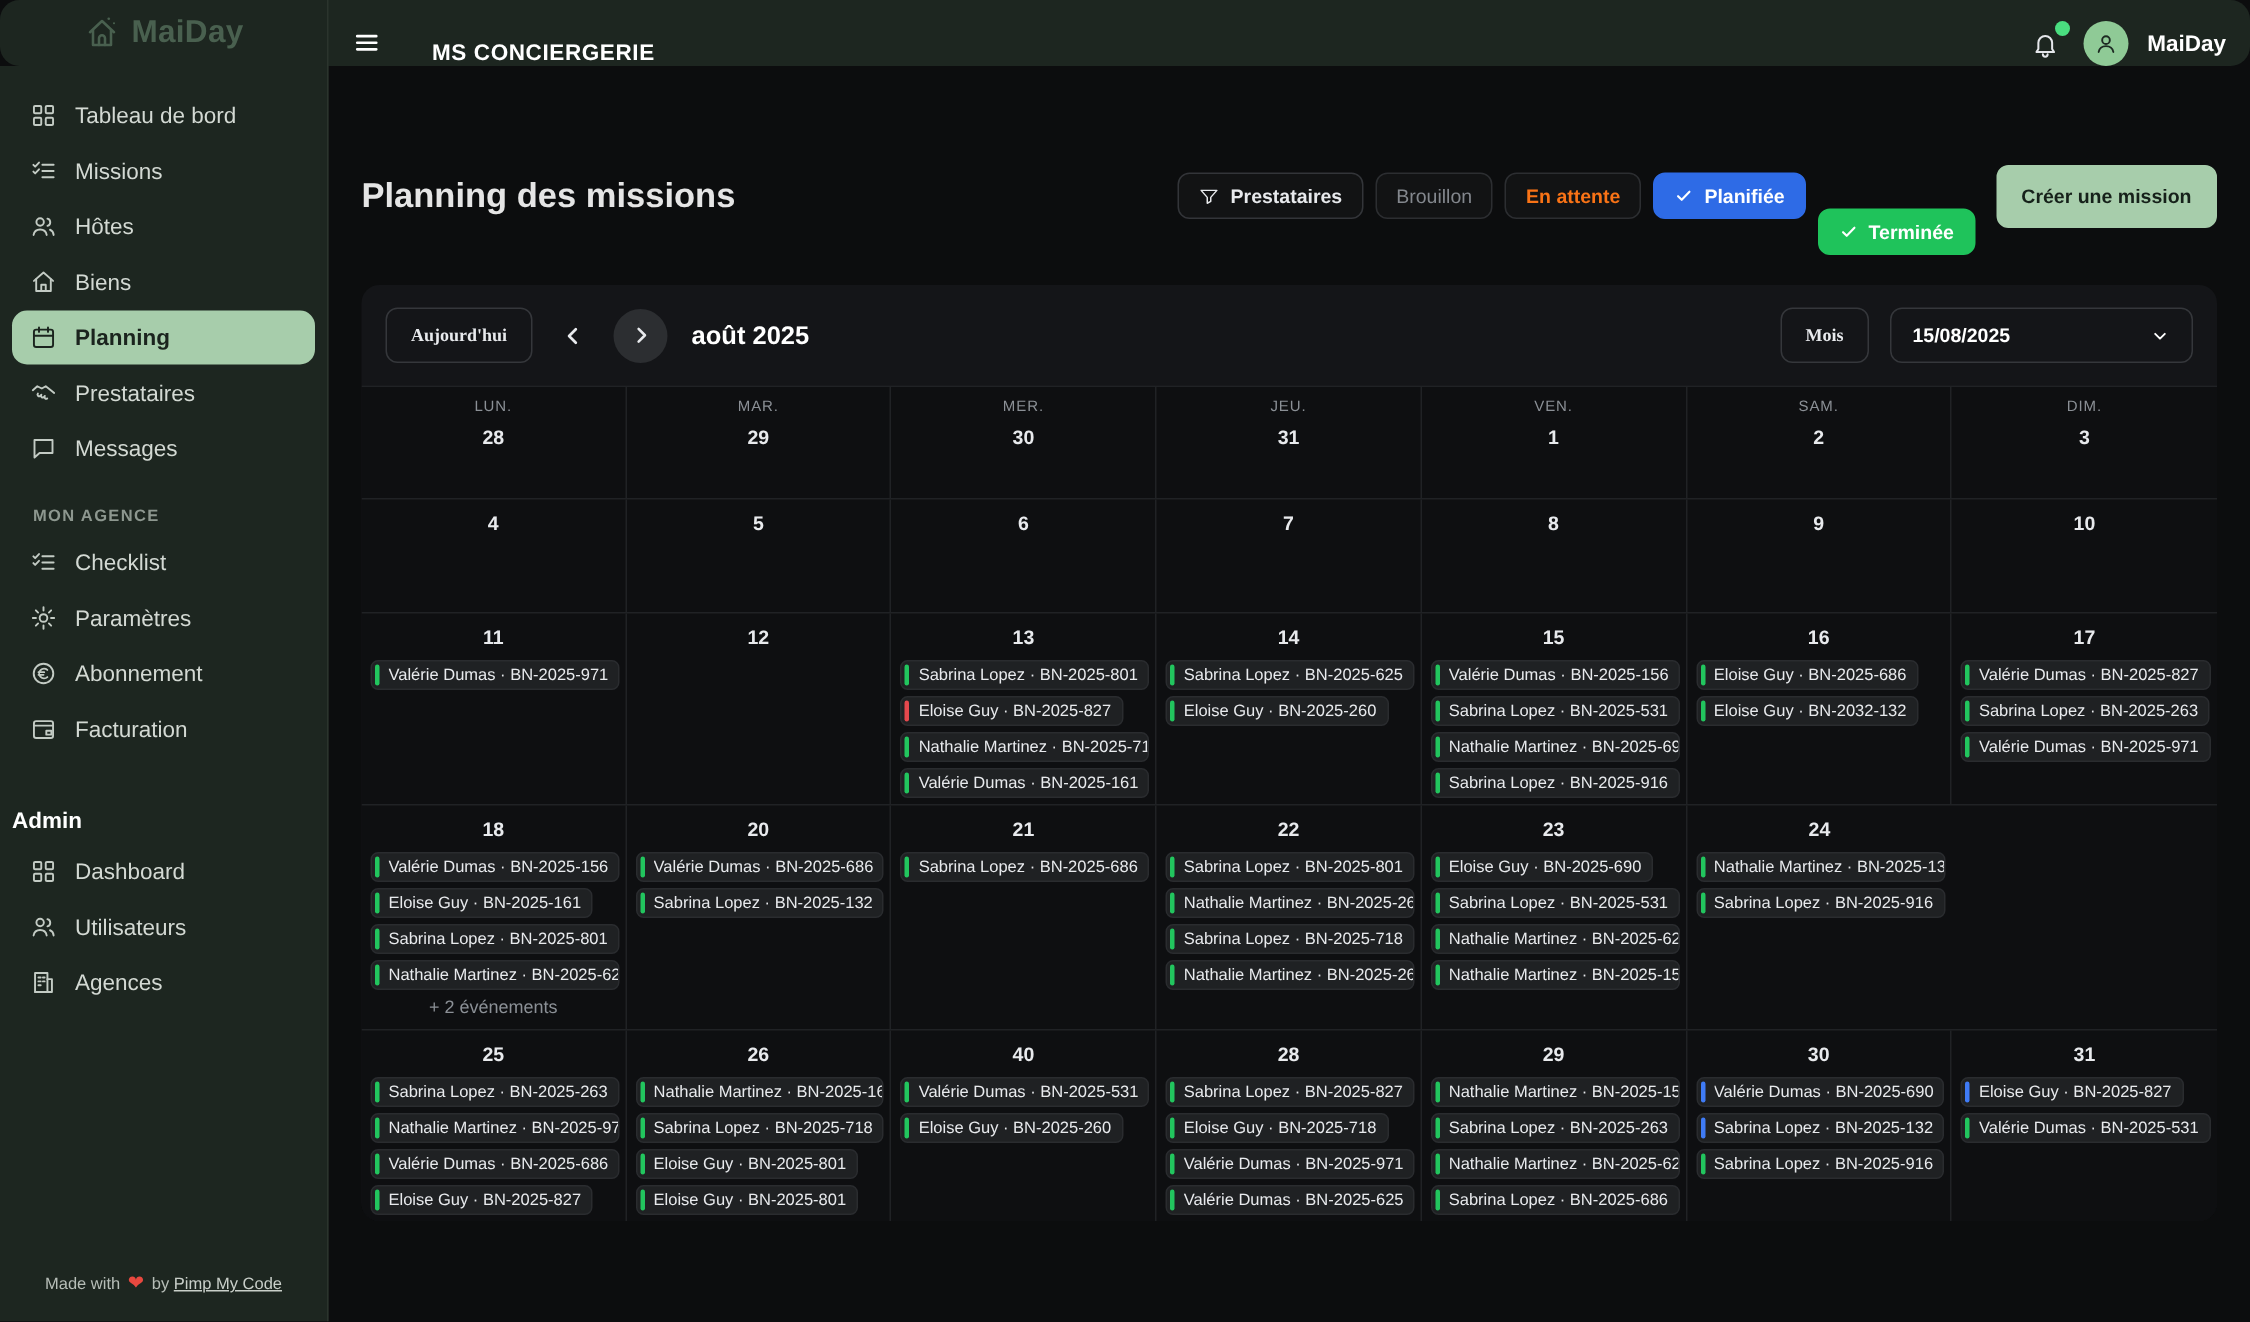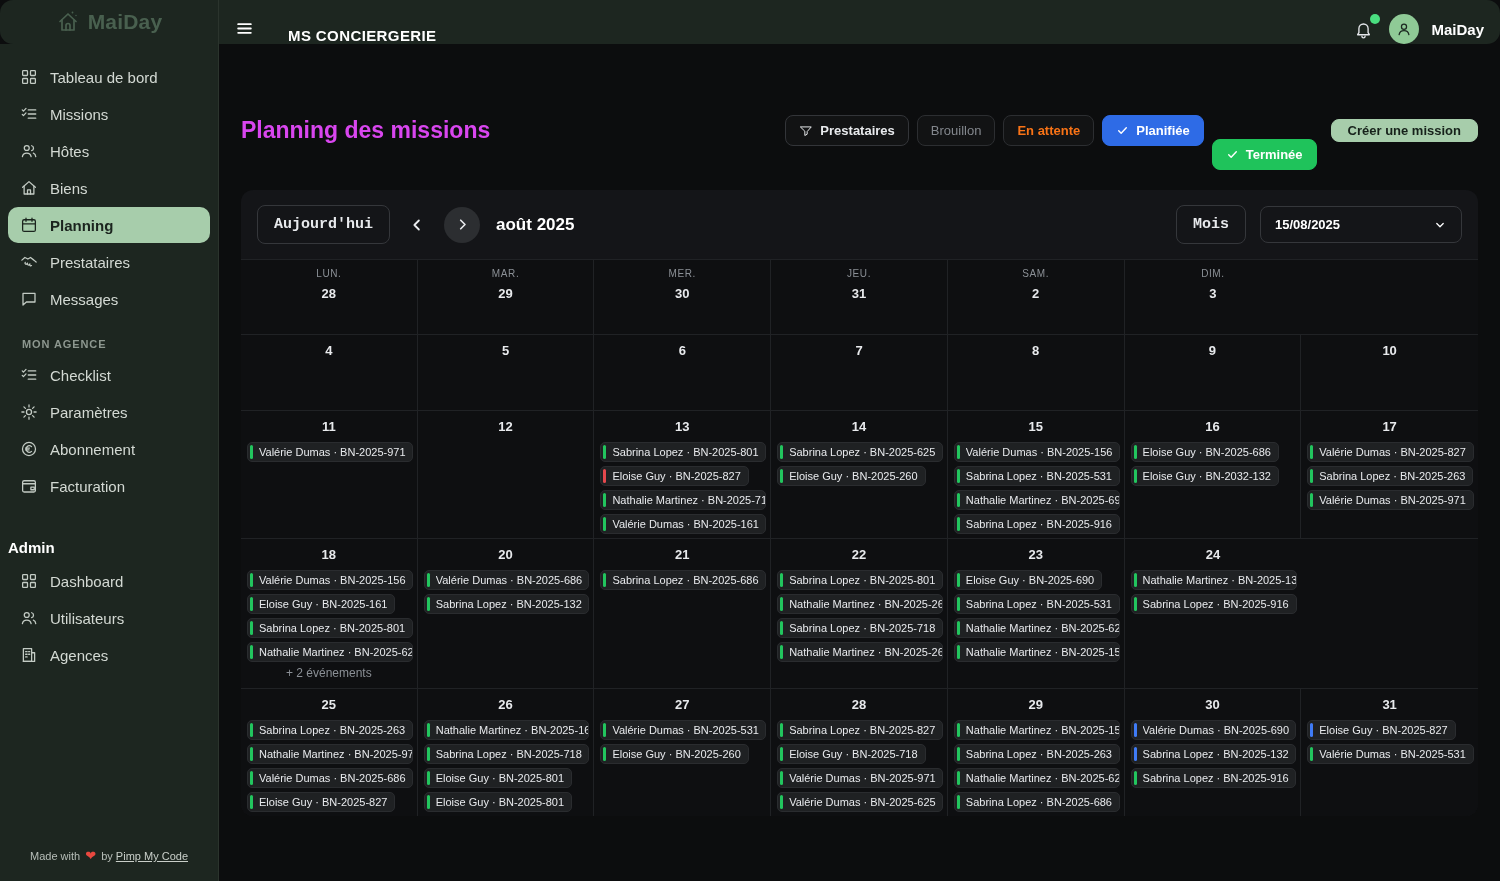--- a/index.html
+++ b/index.html
@@ -64,42 +64,42 @@
   }
   .side-footer .heart { color:#e8483f; font-size:13px; padding:0 2px; }
   .side-footer a { color:#c9cfc9; text-decoration:underline; cursor:pointer; }
 
   
   .main { position:absolute; top:44px; left:220px; right:0; bottom:0; background:#0c0d0e; }
   .page-head {
     display:flex; align-items:center; justify-content:space-between;
     margin:47px 22px 20px 21px;
   }
-  .page-title { font-size:23px; font-weight:700; color:#d946ef; }
+  .page-title { font-size:23px; font-weight:700; color:#e5e5e5; }
   .chips { display:flex; align-items:center; gap:8px; }
   .chip {
     display:flex; align-items:center; gap:7px; height:31px; padding:0 13px;
     border-radius:8px; background:#121314; border:1px solid #333539;
     color:#e8eaed; font-size:13px; font-weight:600; cursor:pointer; white-space:nowrap;
     font-family:inherit;
   }
   .chip.muted { color:#83878d; border-color:#2c2e31; font-weight:500; }
   .chip.amber { color:#f97316; border-color:#2c2e31; font-weight:700; }
   .chip.blue { background:#2e6be6; border-color:#2e6be6; color:#fff; font-weight:700; }
   .chip.green { background:#1fc35b; border-color:#1fc35b; color:#fff; font-weight:700;margin-top:48px; }
-  .chip.create { background:#a7cdab; border-color:#a7cdab; color:#16211a; font-weight:700; margin-left:6px; height:23px; padding:0 16px; }
+  .chip.create { background:#a7cdab; border-color:#a7cdab; color:#16211a; font-weight:700; margin-left:6px; height:42px; padding:0 16px; }
 
   
   .card {
     margin:0 22px 0 21px; background:#141518; border-radius:12px; overflow:hidden;
   }
   .cal-toolbar { display:flex; align-items:center; gap:14px; padding:15px 16px; }
   .btn-today, .btn-mois {
     background:none; border:1px solid #35373b; border-radius:8px; color:#e8eaed;
-    font-size:15px; font-weight:600; padding:10px 16px; cursor:pointer; font-family:Liberation Mono, monospace;
+    font-size:12px; font-weight:600; padding:10px 16px; cursor:pointer; font-family:Liberation Serif, serif;
   }
   .nav-chev { background:none; border:none; color:#e8eaed; cursor:pointer; padding:4px; display:flex; }
   .nav-chev.circle { background:#2c2e31; border-radius:50%; width:36px; height:36px; align-items:center; justify-content:center; }
   .month-title { font-size:17px; font-weight:700; color:#fff; margin-left:2px; }
   .toolbar-spacer { flex:1; }
   .date-select {
     width:202px; background:none; border:1px solid #35373b; border-radius:8px;
     color:#fff; font-size:13px; font-weight:600; padding:10px 14px; cursor:pointer;
     display:flex; align-items:center; justify-content:space-between; font-family:inherit;
   }
@@ -403,20 +403,24 @@
           </div>
           <div class="cal-cell">
             <div class="wk-label">MER.</div>
             <div class="day-num">30</div>
           </div>
           <div class="cal-cell">
             <div class="wk-label">JEU.</div>
             <div class="day-num">31</div>
           </div>
           <div class="cal-cell">
+            <div class="wk-label">VEN.</div>
+            <div class="day-num">1</div>
+          </div>
+          <div class="cal-cell">
             <div class="wk-label">SAM.</div>
             <div class="day-num">2</div>
           </div>
           <div class="cal-cell">
             <div class="wk-label">DIM.</div>
             <div class="day-num">3</div>
           </div>
         </div>
         <div class="cal-row" style="min-height: 76px;">
           <div class="cal-cell">
@@ -678,21 +682,21 @@
                 <span class="bar" style="background: rgb(34, 197, 94);"></span>
                 <span class="txt">Eloise Guy · BN-2025-801</span>
               </div>
               <div class="event">
                 <span class="bar" style="background: rgb(34, 197, 94);"></span>
                 <span class="txt">Eloise Guy · BN-2025-801</span>
               </div>
             </div>
           </div>
           <div class="cal-cell">
-            <div class="day-num">27</div>
+            <div class="day-num">40</div>
             <div class="events">
               <div class="event">
                 <span class="bar" style="background: rgb(34, 197, 94);"></span>
                 <span class="txt">Valérie Dumas · BN-2025-531</span>
               </div>
               <div class="event">
                 <span class="bar" style="background: rgb(34, 197, 94);"></span>
                 <span class="txt">Eloise Guy · BN-2025-260</span>
               </div>
             </div>

